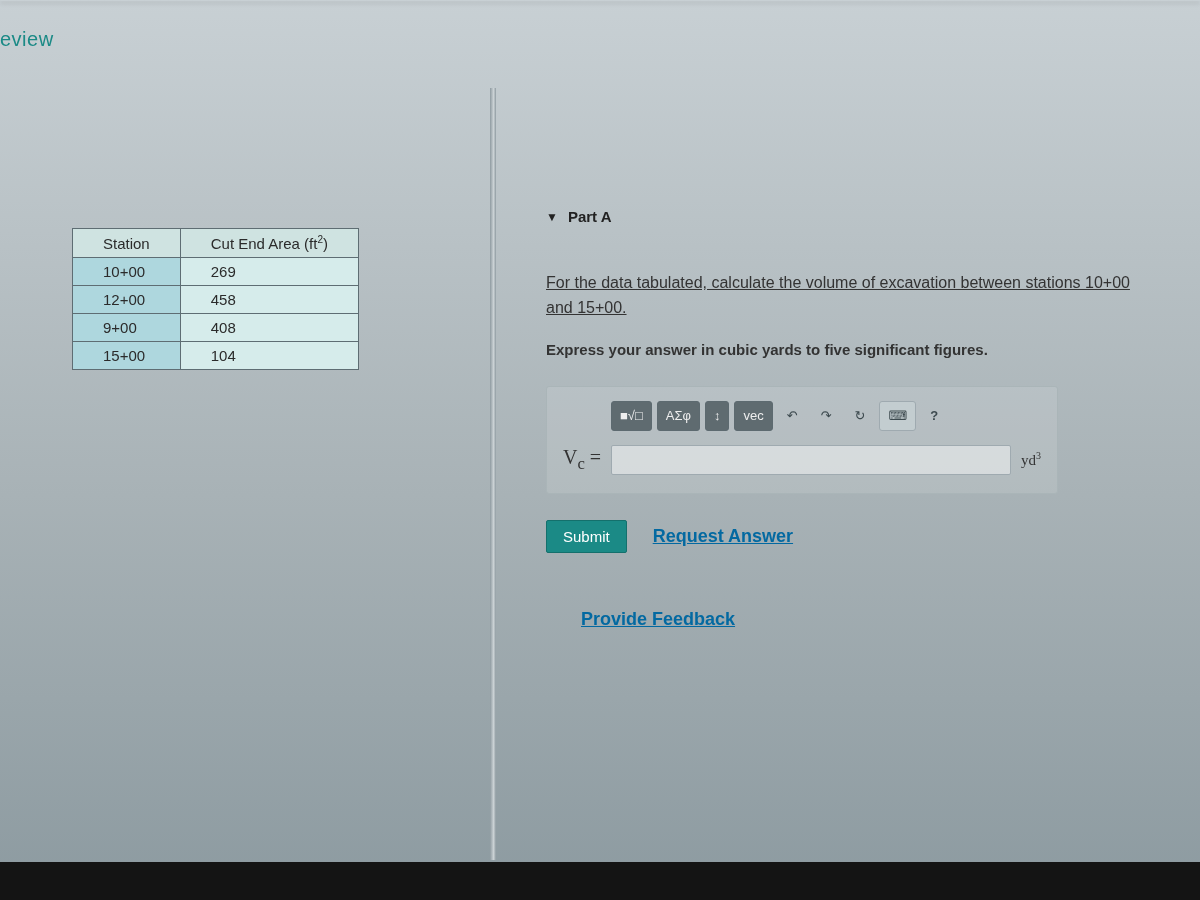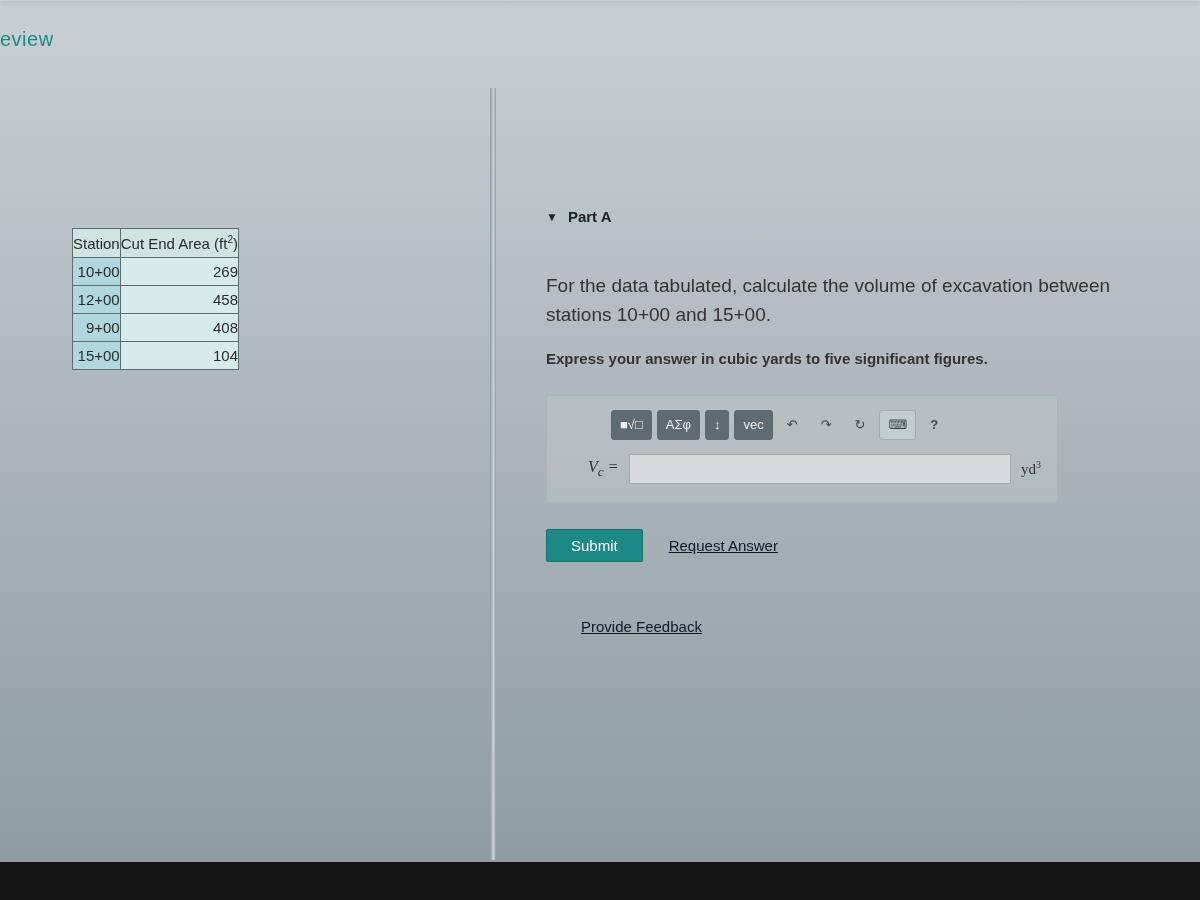--- a/index.html
+++ b/index.html
@@ -41,22 +41,22 @@
 
   
   table.data {
     border-collapse: collapse;
     background: #d4e6e5;
     border: 1px solid #5e6d73;
     font-size: 15px;
   }
   table.data th, table.data td {
     border: 1px solid #5e6d73;
-    padding: 5px 0;
-    text-align: right;
+    padding: 5px 30px;
+    text-align: left;
     white-space: nowrap;
   }
   table.data th {
     background: #cfe3e1;
     font-weight: 400;
   }
   table.data td.st { background: #aed7de; }
   table.data td.ar { background: #d6eceb; }
   sup { font-size: 10px; }
 
@@ -65,21 +65,21 @@
     display: flex;
     align-items: center;
     gap: 10px;
     font-size: 15px;
     font-weight: 700;
     color: #222;
     margin-bottom: 46px;
     margin-top: 86px;
   }
   .part-header .tri { font-size: 12px; }
-  .question { font-size: 19px; line-height: 1.55; margin-bottom: 20px; }
+  .question { font-size: 16px; line-height: 1.55; margin-bottom: 20px; text-decoration: underline; }
   .instr { font-size: 15px; font-weight: 700; margin-bottom: 28px; }
 
   
   .answer-box {
     border: 1px solid #aab5b8;
     border-radius: 3px;
     padding: 14px 16px 18px 16px;
     background: rgba(255,255,255,0.12);
     width: 512px;
   }
@@ -102,43 +102,43 @@
     justify-content: center;
     padding: 0 8px;
     font-family: inherit;
   }
   .tb-btn.dark { background: #5f6b70; }
   .tb-btn.light { background: transparent; border-color: transparent; color: #3d4a4f; }
   .tb-btn.light.bordered { border: 1px solid #9faab0; background: #c3cdd0; }
   .tb-btn.help { font-weight: 700; }
 
   .answer-row { display:flex; align-items:center; gap:10px; }
-  .lhs { font-style: italic; font-size: 16px; font-family: 'Times New Roman', serif; margin-left: 25px; }
+  .lhs { font-size: 20px; font-family: 'Times New Roman', serif; }
   .answer-input {
     flex: 1;
     height: 30px;
     border: 1px solid #9faab0;
     border-radius: 2px;
     background: rgba(255,255,255,0.45);
     font-size: 15px;
     padding: 0 6px;
   }
   .unit { font-family: 'Times New Roman', serif; font-size: 15px; text-align: center; }
 
   .actions { margin-top: 26px; display: flex; align-items: center; gap: 26px; }
   .btn-submit {
     background: #1b8a86;
     color: #fff;
     border: 1px solid #14706c;
     border-radius: 2px;
     font-size: 15px;
-    padding: 7px 24px;
+    padding: 7px 16px;
     font-family: inherit;
   }
-  .link { color: #0f172a; text-decoration: underline; font-size: 15px; cursor: pointer; }
+  .link { color: #0369a1; text-decoration: underline; font-size: 18px; cursor: pointer; font-weight: bold; }
   .provide { margin-top: 56px; margin-left: 35px; }
 
   
   .bezel {
     position: absolute; left:0; right:0; bottom:0; height: 38px;
     background: #141414;
   }
   .scan {
     position: absolute; left:0; right:0; top:0; height:1px;
     box-shadow: 0 2px 4px rgba(0,0,0,0.25);

